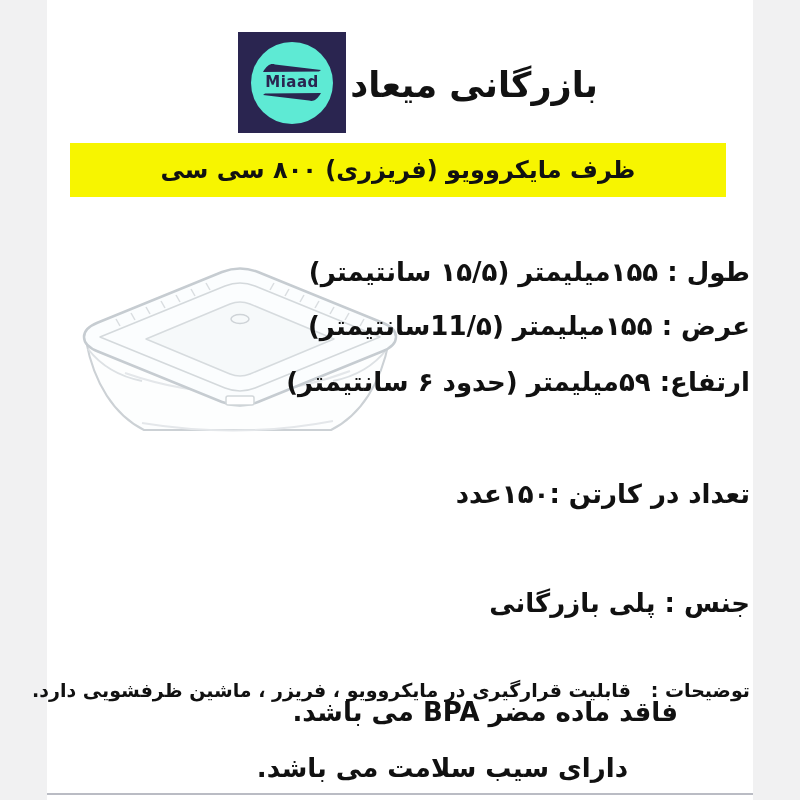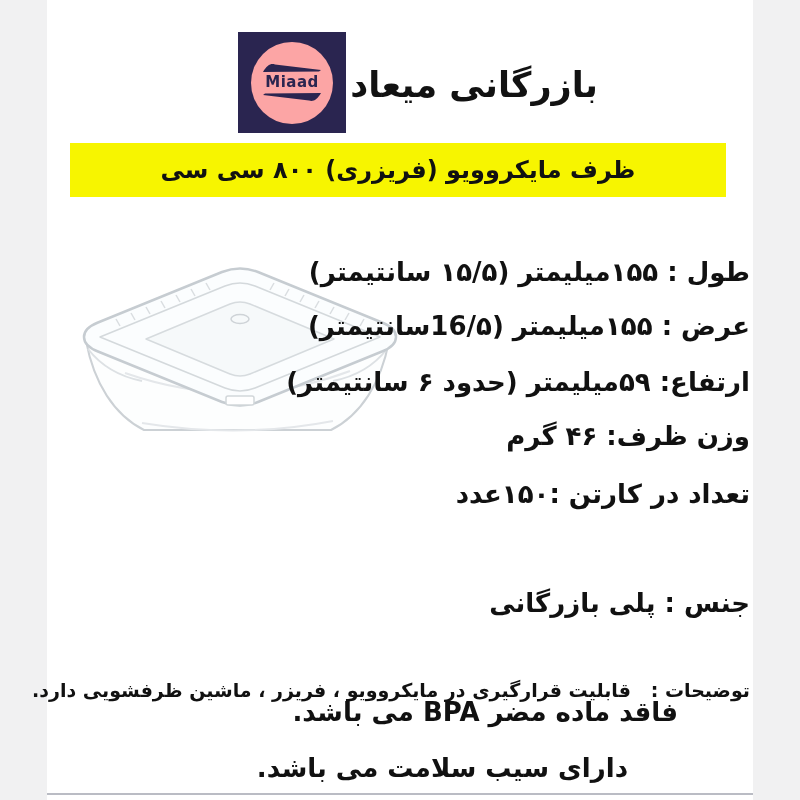--- a/index.html
+++ b/index.html
@@ -11,21 +11,21 @@
   .content{position:absolute;left:47px;top:0;width:706px;height:800px;background:#ffffff;}
   .strip{position:absolute;top:0;width:47px;height:800px;background:#f1f1f2;}
   .strip.left{left:0;}
   .strip.right{right:0;}
 
   .logo{
     position:absolute;left:238px;top:32px;width:108px;height:101px;
     background:#2a2550;display:flex;align-items:center;justify-content:center;
   }
   .logo-circle{
-    width:82px;height:82px;border-radius:50%;background:#fca5a5;
+    width:82px;height:82px;border-radius:50%;background:#5eead4;
     display:flex;flex-direction:column;align-items:center;justify-content:center;gap:1px;
   }
   .logo-word{
     color:#2a2550;font-weight:bold;font-size:15px;letter-spacing:.5px;line-height:15px;
   }
   .swoosh{display:block;}
 
   .brand-title{
     position:absolute;left:358px;top:62px;width:240px;
     direction:rtl;font-size:35px;font-weight:bold;color:#121212;line-height:46px;
@@ -99,23 +99,22 @@
       <line x1="264" y1="52" x2="260" y2="59"></line>
         <line x1="249" y1="46" x2="245" y2="53"></line>
       <line x1="234" y1="40" x2="230" y2="47"></line>
         <line x1="219" y1="34" x2="215" y2="41"></line>
       <line x1="204" y1="28" x2="200" y2="35"></line>
     </g>
     <rect x="156" y="141" width="28" height="9" rx="2" fill="#ffffff" stroke="#d2d7da" stroke-width="1.5"></rect>
   </svg>
 
   <div class="spec" style="top:257px;">طول : ۱۵۵میلیمتر (۱۵/۵ سانتیمتر)</div>
-  <div class="spec" style="top:311px;">عرض : ۱۵۵میلیمتر (16/۵سانتیمتر)</div>
+  <div class="spec" style="top:311px;">عرض : ۱۵۵میلیمتر (11/۵سانتیمتر)</div>
   <div class="spec" style="top:367px;">ارتفاع: ۵۹میلیمتر (حدود ۶ سانتیمتر)</div>
-  <div class="spec" style="top:421px;">وزن ظرف: ۴۶ گرم</div>
   <div class="spec" style="top:479px;">تعداد در کارتن :۱۵۰عدد</div>
   <div class="spec" style="top:588px;">جنس : پلی بازرگانی</div>
   <div class="spec" style="top:643px;font-size:19px;margin-top:32px;">توضیحات :   قابلیت قرارگیری در مایکروویو ، فریزر ، ماشین ظرفشویی دارد.</div>
   <div class="spec" style="top:753px;right:172px;">دارای سیب سلامت می باشد.</div>
   <div class="spec" style="top:697px;right:122px;">فاقد ماده مضر BPA می باشد.</div>
 
   <div class="divider"></div>
 </div>
 
 </body></html>

